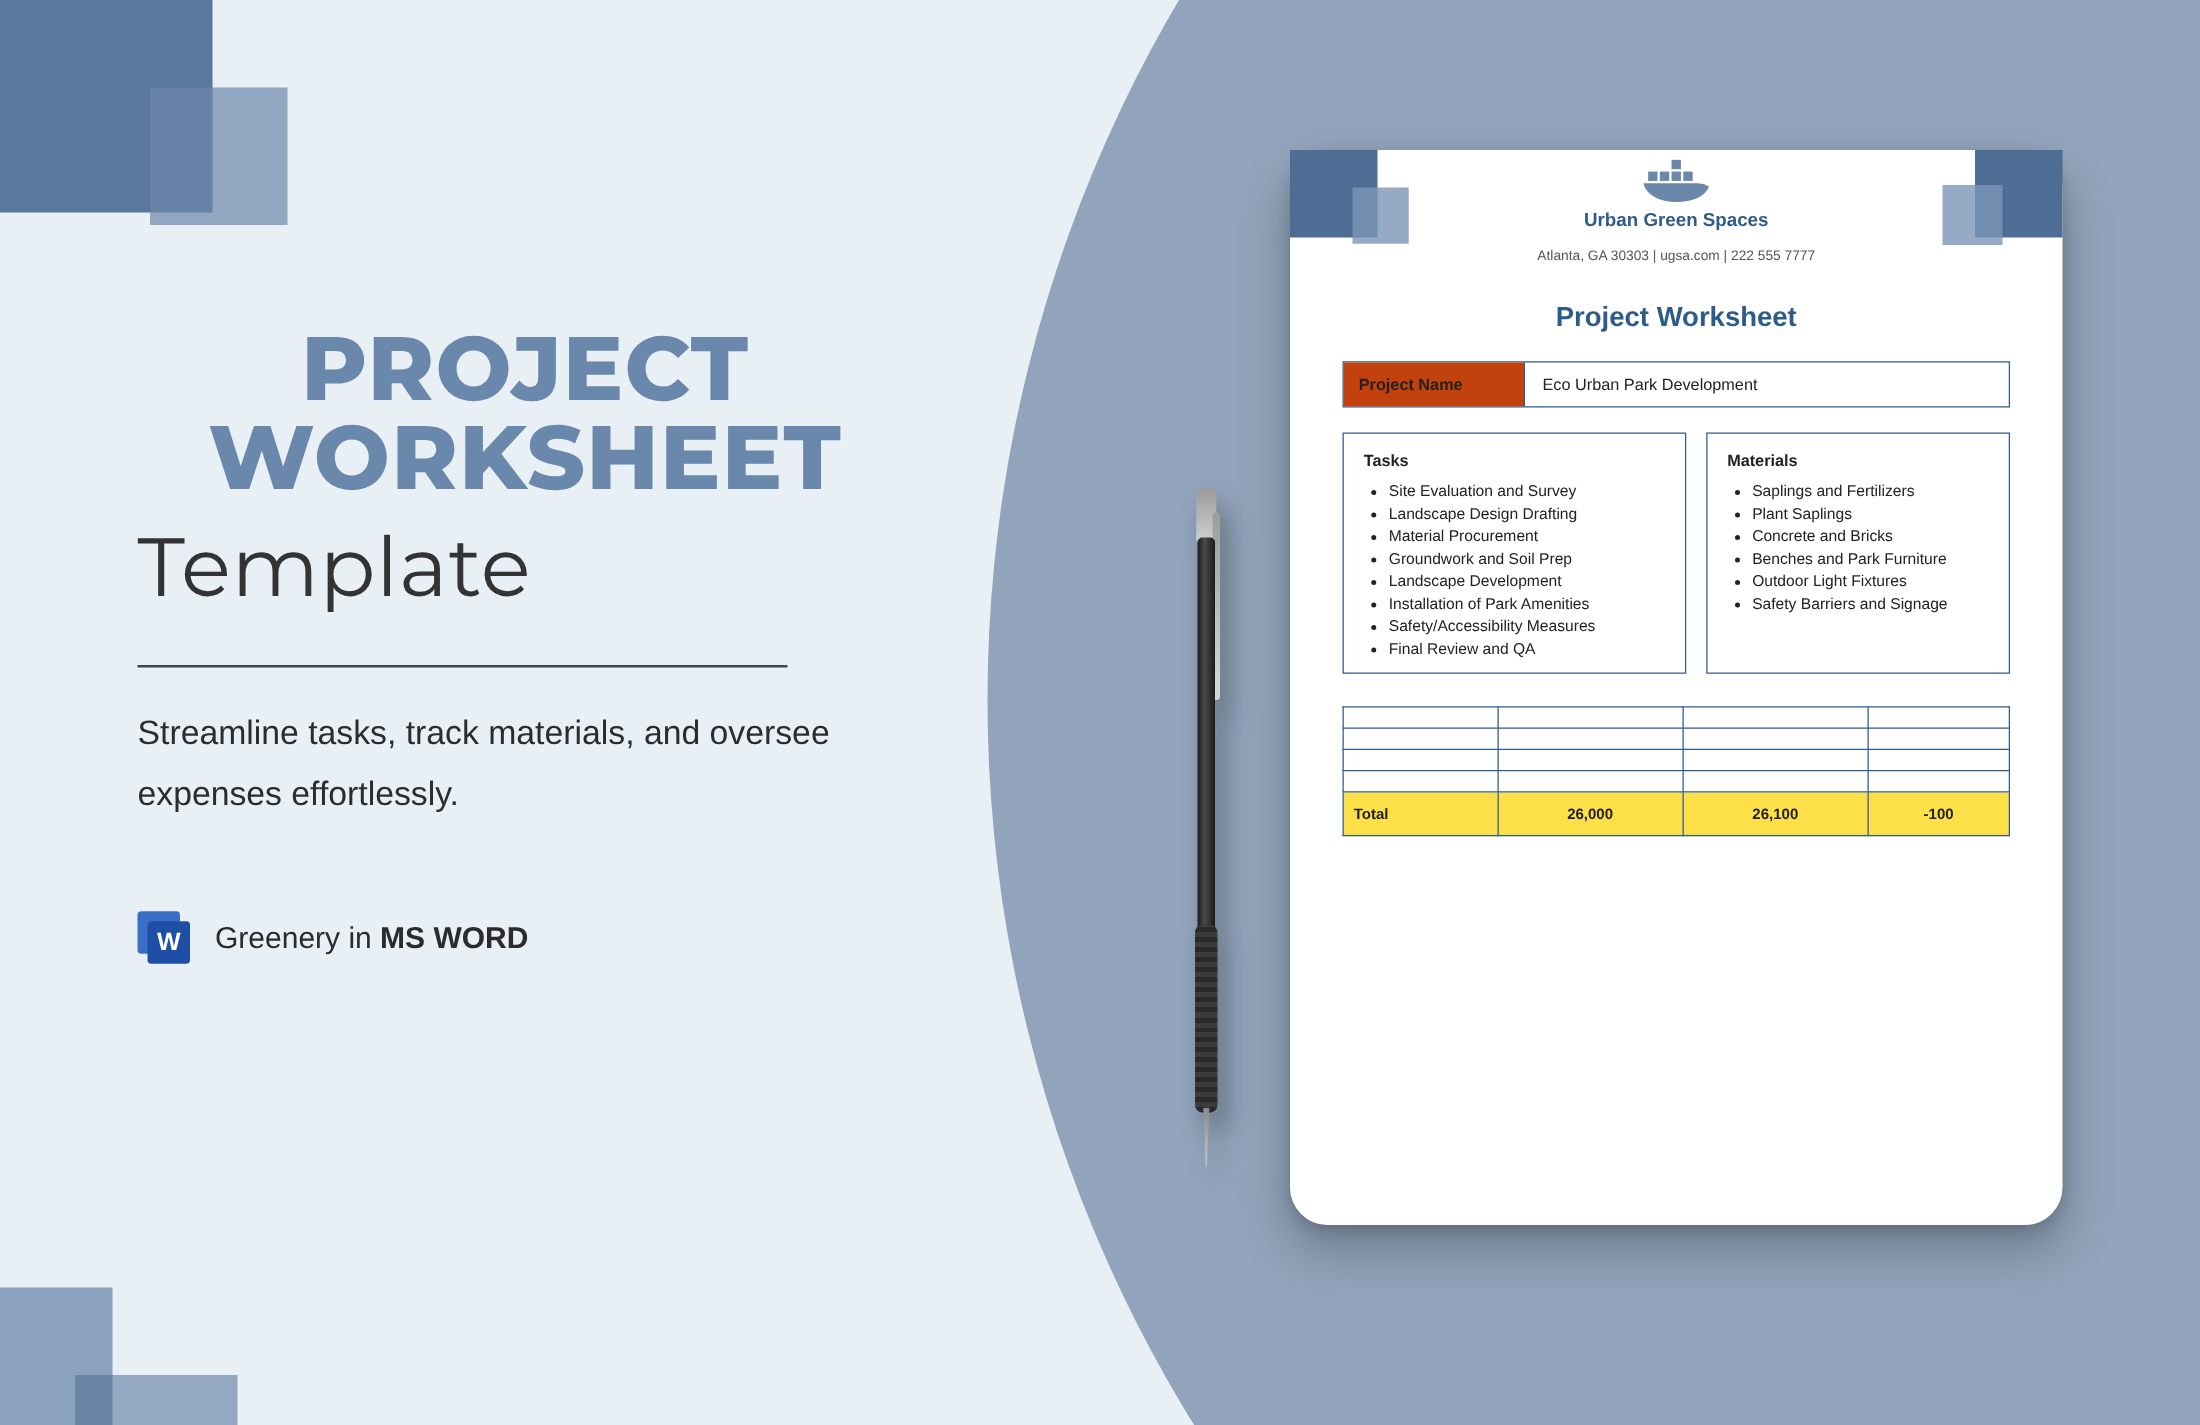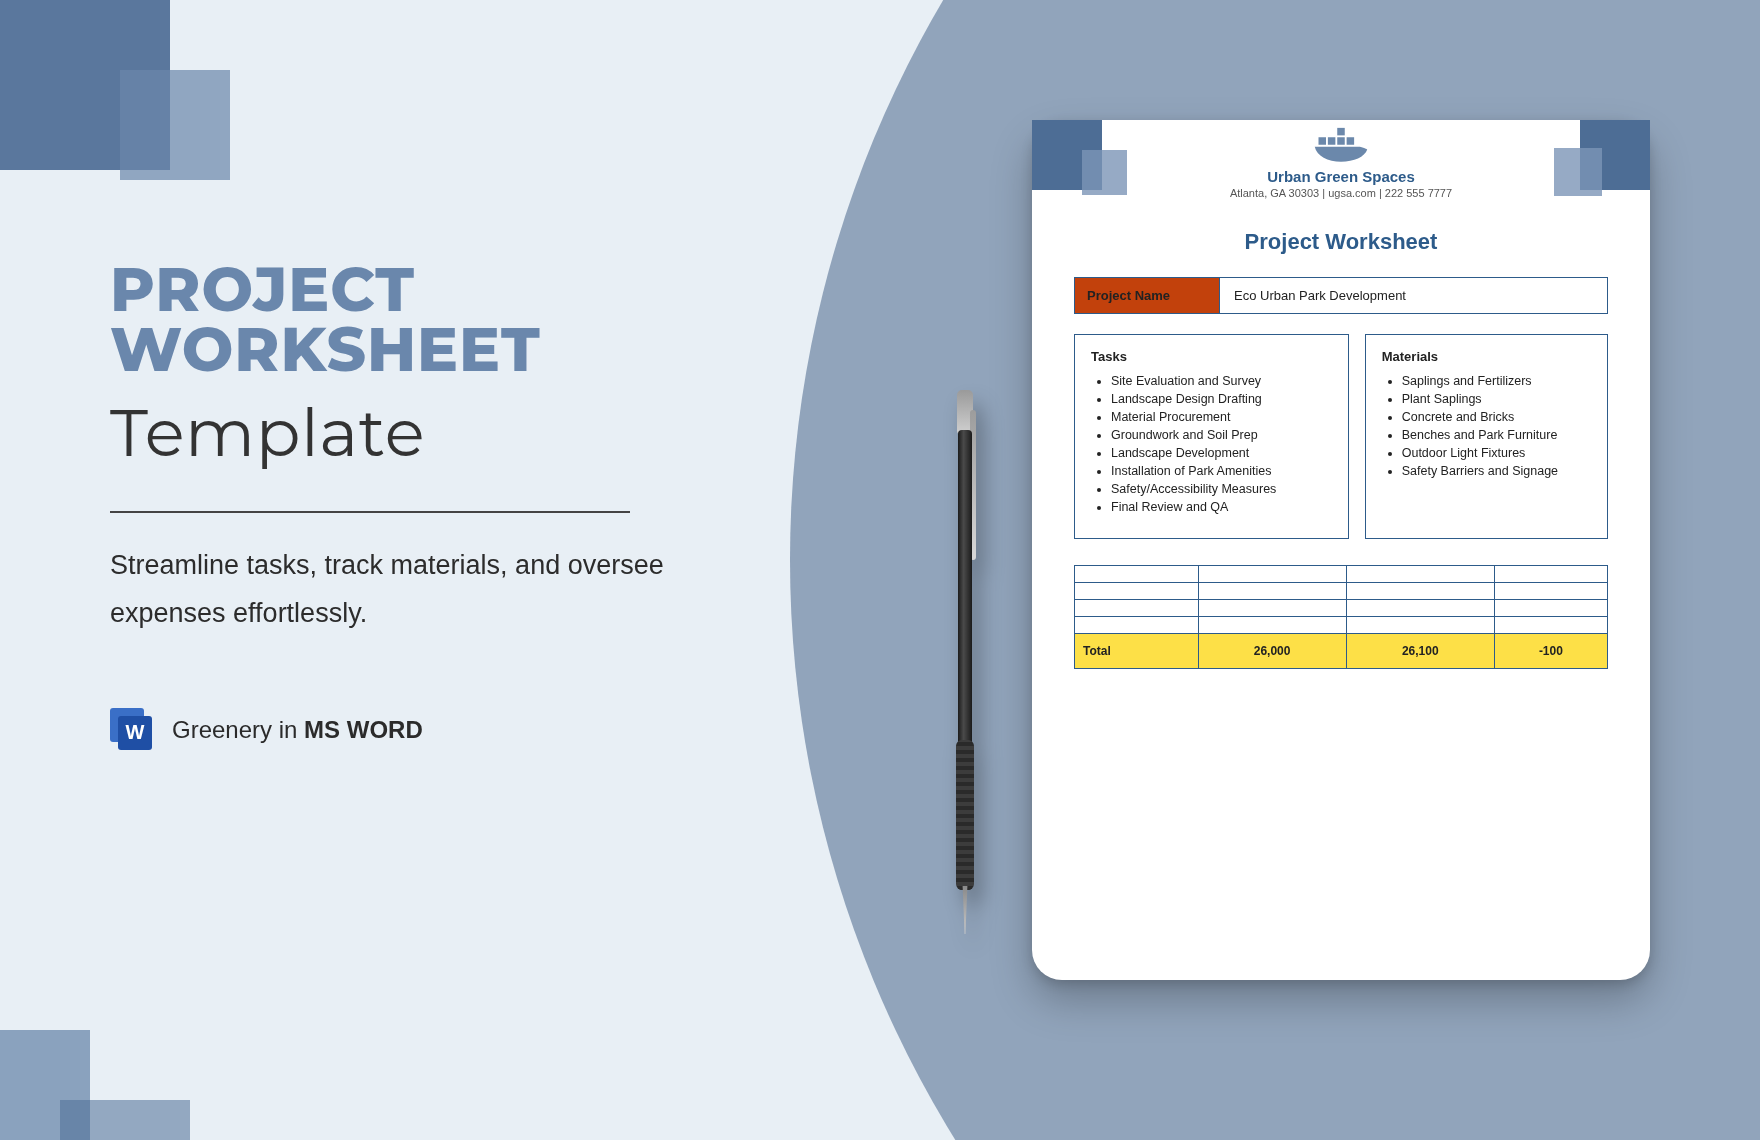--- a/index.html
+++ b/index.html
@@ -33,23 +33,24 @@
   .tl1{left:0;top:0;width:170px;height:170px;background:var(--swatch1)}
   .tl2{left:120px;top:70px;width:110px;height:110px;background:var(--swatch2);opacity:.7}
   .bl1{left:-60px;bottom:-40px;width:150px;height:150px;background:var(--swatch2);opacity:.75}
   .bl2{left:60px;bottom:-90px;width:130px;height:130px;background:var(--swatch1);opacity:.55}
 
   .left{
     position:absolute;left:110px;top:260px;width:620px;z-index:2;
   }
   h1.title{
     margin:0 0 -8px 0;
-    font-size:61px;line-height:.98;letter-spacing:1px;
+    font-size:72px;line-height:.98;letter-spacing:1px;
     font-weight:800;color:var(--accent2);
     font-family:"Montserrat","Segoe UI",Arial,sans-serif;
+    text-align:center;
   }
   h1.title .row{display:block}
   .subtitle{
     font-size:66px;font-weight:400;letter-spacing:.5px;color:#333;
     font-family:"Montserrat","Segoe UI",Arial,sans-serif;
     margin-top:20px;
   }
   .divider{height:2px;width:520px;background:#444;margin:38px 0 28px}
   .blurb{font-size:27px;line-height:1.8;color:#2c2c2c;max-width:600px}
   .avail{display:flex;align-items:center;gap:18px;margin-top:70px;font-size:24px}
@@ -69,31 +70,31 @@
   }
   .page .corner{position:absolute}
   .page .ctl1{left:0;top:0;width:70px;height:70px;background:#4d6d95}
   .page .ctl2{left:50px;top:30px;width:45px;height:45px;background:#7c95b6;opacity:.8}
   .page .ctr1{right:0;top:0;width:70px;height:70px;background:#4d6d95}
   .page .ctr2{right:48px;top:28px;width:48px;height:48px;background:#7c95b6;opacity:.8}
 
   .page .head{margin-top:40px;text-align:center}
   .page .logo{width:60px;height:42px;margin:0 auto 6px;color:#6b88ab}
   .page .org{color:#2d5b8a;font-weight:700;font-size:15px}
-  .page .addr{font-size:11px;color:#555;margin-top:2px}
+  .page .addr{font-size:11px;color:#555;margin-top:14px}
   .page h2{color:#2d5b8a;font-size:22px;margin:30px 0 22px;text-align:center;font-weight:700}
 
   .page .content{padding:0 42px}
   .pn-row{display:flex;border:1.5px solid #2d5b8a}
   .pn-row .lab{width:120px;background:#c2410c;border-right:1.5px solid #2d5b8a;
     padding:10px 12px;font-weight:700;font-size:13px}
   .pn-row .val{flex:1;padding:10px 14px;font-size:13px}
 
   .boxes{display:flex;gap:16px;margin-top:20px}
-  .box{border:1.5px solid #2d5b8a;padding:14px 16px 20px;font-size:12.5px}
+  .box{border:1.5px solid #2d5b8a;padding:14px 16px 8px;font-size:12.5px}
   .box h3{margin:0 0 10px;font-size:13px;font-weight:700}
   .box ul{margin:0;padding-left:20px}
   .box li{margin:4px 0}
   .box.tasks{flex:1.15}
   .box.mats{flex:1}
 
   table.mini{width:100%;border-collapse:collapse;margin-top:26px;font-size:12px}
   table.mini td{border:1px solid #2d5b8a;height:14px}
   table.mini tr.total td{background:#fde047;font-weight:700;height:26px;padding:4px 8px}
   table.mini tr.total td:first-child{text-align:left}

